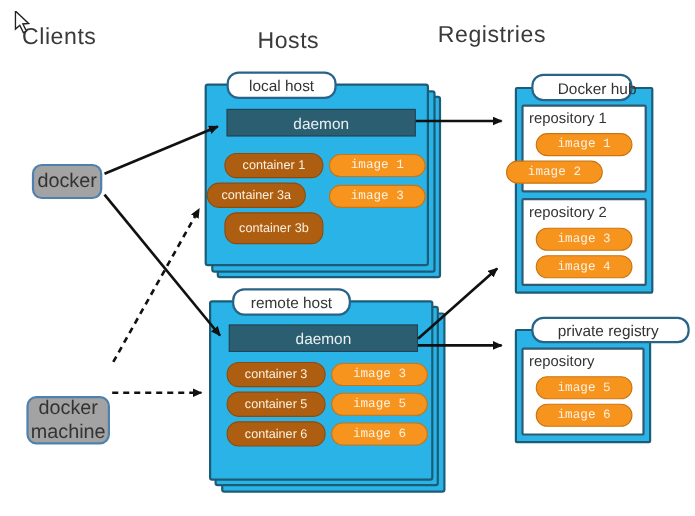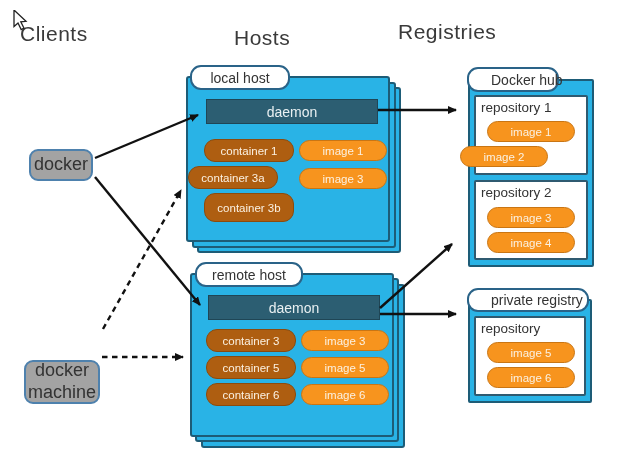--- a/index.html
+++ b/index.html
@@ -10,34 +10,35 @@
   .heading{position:absolute;font-size:21px;color:#3a3a3a;letter-spacing:.5px;}
   .layer,.host-main{
     position:absolute;background:var(--cyan);border:2px solid var(--cyanBorder);
     border-radius:3px;box-sizing:border-box;
   }
   .tab{
     position:absolute;background:#ffffff;border:2px solid var(--tabBorder);
     border-radius:11px;box-sizing:border-box;font-size:14px;color:#333;
     display:flex;align-items:center;justify-content:center;white-space:nowrap;
     z-index:6;
+    margin-left:16px;
   }
   .tab.left{justify-content:flex-start;padding-left:22px;}
   .daemon{
     position:absolute;background:var(--daemon);border:1px solid #1f4656;
     box-sizing:border-box;color:#e9f0f2;font-size:14px;
     display:flex;align-items:center;justify-content:center;z-index:5;
   }
   .pill{
     position:absolute;border-radius:11px;box-sizing:border-box;font-size:11.5px;
     color:#fbf1e2;display:flex;align-items:center;justify-content:center;
     white-space:nowrap;z-index:5;
   }
   .pill.container{background:var(--containerFill);border:1px solid #8c4b0d;}
-  .pill.image{background:var(--imageFill);border:1px solid #c97513;}
+  .pill.image{background:var(--imageFill);border:1px solid #c97513;font-family:Liberation Mono, monospace;}
   .client-box{
     position:absolute;background:#a3a3a3;border:2px solid var(--clientBorder);
     border-radius:9px;box-sizing:border-box;font-size:18px;color:#333;
     display:flex;align-items:center;justify-content:center;text-align:center;
     line-height:1.2;z-index:5;
   }
   .registry-box{
     position:absolute;background:var(--cyan);border:2px solid var(--cyanBorder);
     border-radius:2px;box-sizing:border-box;z-index:4;
   }
@@ -108,21 +109,21 @@
 
     <div class="repo-box" style="left:474px;top:180px;width:114px;height:80px;">
       <div class="repo-name">repository 2</div>
     </div>
     <div class="pill image" style="left:487px;top:207px;width:88px;height:21px;">image 3</div>
     <div class="pill image" style="left:487px;top:232px;width:88px;height:21px;">image 4</div>
   </div>
 
   <div>
     <div class="registry-box" style="left:468px;top:299px;width:124px;height:104px;"></div>
-    <div class="tab left" style="left:467px;top:288px;width:122px;height:24px;">private registry</div>
+    <div class="tab left" style="left:467px;top:288px;width:144px;height:24px;">private registry</div>
 
     <div class="repo-box" style="left:474px;top:316px;width:112px;height:80px;">
       <div class="repo-name">repository</div>
     </div>
     <div class="pill image" style="left:487px;top:342px;width:88px;height:21px;">image 5</div>
     <div class="pill image" style="left:487px;top:367px;width:88px;height:21px;">image 6</div>
   </div>
 
   <svg class="arrows" width="632" height="469" viewBox="0 0 632 469">
     <defs>

